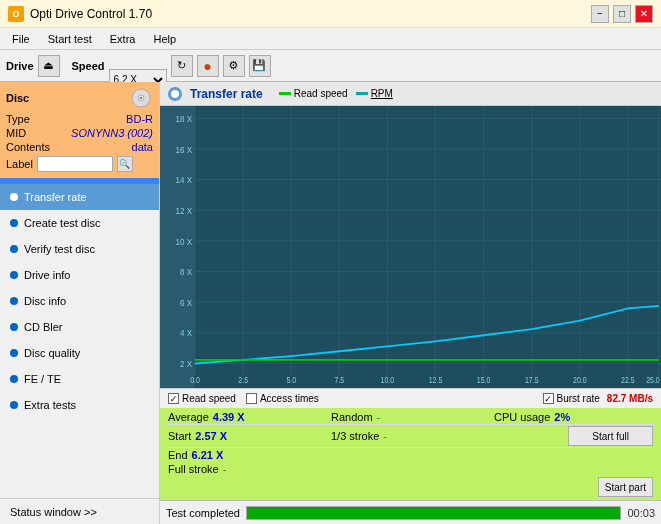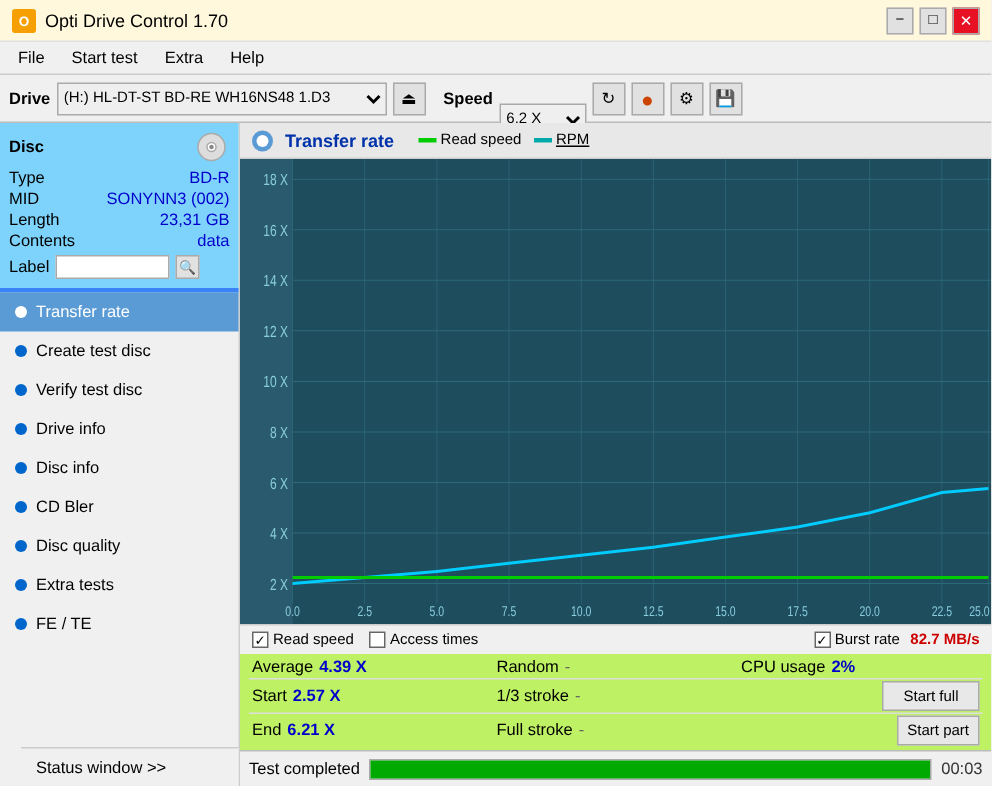--- a/index.html
+++ b/index.html
@@ -57,60 +57,53 @@
 
   <div class="menu-bar">
     <span class="menu-item">File</span>
     <span class="menu-item">Start test</span>
     <span class="menu-item">Extra</span>
     <span class="menu-item">Help</span>
   </div>
 
   <div class="drive-row" style="height:32px; border-bottom:1px solid #bbb; padding:0 6px; gap:4px;">
     <span style="font-size:11px;font-weight:bold;">Drive</span>
-    <select style="width:220px;height:22px;font-size:10px;border:1px solid #aaa;">
-      <option>(H:)  HL-DT-ST BD-RE  WH16NS48 1.D3</option>
-    </select>
     <div style="width:22px;height:22px;border:1px solid #aaa;background:#e1e1e1;display:flex;align-items:center;justify-content:center;cursor:pointer;font-size:11px;">⏏</div>
     <span style="font-size:11px;font-weight:bold;margin-left:8px;">Speed</span>
     <select style="width:58px;height:22px;font-size:10px;border:1px solid #aaa;margin-top:28px;">
       <option>6.2 X</option>
     </select>
     <div style="width:22px;height:22px;border:1px solid #aaa;background:#e1e1e1;display:flex;align-items:center;justify-content:center;cursor:pointer;font-size:11px;">↻</div>
     <div style="width:22px;height:22px;border:1px solid #aaa;background:#e1e1e1;display:flex;align-items:center;justify-content:center;cursor:pointer;font-size:14px;color:#cc4400;">●</div>
     <div style="width:22px;height:22px;border:1px solid #aaa;background:#e1e1e1;display:flex;align-items:center;justify-content:center;cursor:pointer;font-size:11px;">⚙</div>
     <div style="width:22px;height:22px;border:1px solid #aaa;background:#e1e1e1;display:flex;align-items:center;justify-content:center;cursor:pointer;font-size:11px;">💾</div>
   </div>
 
   <div class="body-area">
 
     <div class="sidebar" style="width:160px;background:#f0f0f0;border-right:1px solid #ccc;display:flex;flex-direction:column;height:100%;">
 
-      <div style="padding:4px 6px;border-bottom:3px solid #3b82f6;background:#7dd3fc;">
+      <div style="padding:4px 6px;border-bottom:6px solid #3b82f6;background:#fdba74;">
         <div style="display:flex;align-items:center;justify-content:space-between;margin-bottom:2px;">
           <span style="font-size:11px;font-weight:bold;">Disc</span>
           <div style="width:24px;height:24px;display:flex;align-items:center;justify-content:center;">
             <svg width="20" height="20" viewBox="0 0 20 20">
               <circle cx="10" cy="10" r="9" fill="#ddd" stroke="#aaa" stroke-width="1"></circle>
               <circle cx="10" cy="10" r="3" fill="white" stroke="#aaa" stroke-width="1"></circle>
               <circle cx="10" cy="10" r="1.5" fill="#888"></circle>
             </svg>
           </div>
         </div>
         <div class="disc-row">
           <span style="font-size:11px;">Type</span>
           <span style="font-size:11px;color:#0000cc;">BD-R</span>
         </div>
         <div class="disc-row">
           <span style="font-size:11px;">MID</span>
-          <span style="font-size:11px;color:#0000cc;">SONYNN3 (002)</span>
-        </div>
-        <div class="disc-row">
-          <span style="font-size:11px;">Length</span>
-          <span style="font-size:11px;color:#0000cc;">23,31 GB</span>
+          <span style="font-size:11px;color:#0000cc;font-style:italic;">SONYNN3 (002)</span>
         </div>
         <div class="disc-row">
           <span style="font-size:11px;">Contents</span>
           <span style="font-size:11px;color:#0000cc;">data</span>
         </div>
         <div class="label-row">
           <span style="font-size:11px;">Label</span>
           <input class="label-input" style="width: 76px; height: 16px; border: 1px solid rgb(170, 170, 170); font-size: 10px;">
           <div style="width:16px;height:16px;border:1px solid #aaa;background:#e1e1e1;cursor:pointer;display:flex;align-items:center;justify-content:center;font-size:9px;">🔍</div>
         </div>
@@ -140,29 +133,29 @@
         <div class="nav-item">
           <div class="nav-dot" style="width:8px;height:8px;border-radius:50%;background:#0066cc;flex-shrink:0;"></div>
           <span>CD Bler</span>
         </div>
         <div class="nav-item">
           <div class="nav-dot" style="width:8px;height:8px;border-radius:50%;background:#0066cc;flex-shrink:0;"></div>
           <span>Disc quality</span>
         </div>
         <div class="nav-item">
           <div class="nav-dot" style="width:8px;height:8px;border-radius:50%;background:#0066cc;flex-shrink:0;"></div>
+          <span>FE / TE</span>
+        </div>
+        <div class="nav-item">
+          <div class="nav-dot" style="width:8px;height:8px;border-radius:50%;background:#0066cc;flex-shrink:0;"></div>
           <span>Extra tests</span>
         </div>
-        <div class="nav-item">
-          <div class="nav-dot" style="width:8px;height:8px;border-radius:50%;background:#0066cc;flex-shrink:0;"></div>
-          <span>FE / TE</span>
-        </div>
-      </div>
-
-      <div class="status-window-btn" style="margin-top:auto;margin-left:14px;">
+      </div>
+
+      <div class="status-window-btn" style="margin-top:auto;">
         <span>Status window &gt;&gt;</span>
       </div>
     </div>
 
     <div style="flex:1;display:flex;flex-direction:column;overflow:hidden;">
 
       <div style="background:#e8e8e8;height:24px;display:flex;align-items:center;padding:0 8px;gap:8px;border-bottom:1px solid #ccc;">
         <div style="width:14px;height:14px;background:#5b9bd5;border-radius:50%;display:flex;align-items:center;justify-content:center;">
           <div style="width:8px;height:8px;border-radius:50%;background:white;"></div>
         </div>
@@ -270,25 +263,25 @@
         <div style="display:grid;grid-template-columns:1fr 1fr 1fr;border-bottom:1px solid #ddd;">
           <div style="display:flex;gap:4px;align-items:center;padding:1px 2px;">
             <span style="font-size:11px;">Start</span>
             <span style="font-size:11px;color:#0000cc;font-weight:bold;">2.57 X</span>
           </div>
           <div style="display:flex;gap:4px;align-items:center;padding:1px 2px;">
             <span style="font-size:11px;">1/3 stroke</span>
             <span style="font-size:11px;color:#666;">-</span>
           </div>
           <div style="display:flex;align-items:center;justify-content:flex-end;padding:1px 2px;">
-            <button class="start-btn" style="height:20px;border:1px solid #aaa;background:#e8e8e8;font-size:10px;cursor:pointer;padding:0 13px;">Start full</button>
-          </div>
-        </div>
-
-        <div style="display:grid;grid-template-columns:1fr 1fr 1fr;">
+            <button class="start-btn" style="height:20px;border:1px solid #aaa;background:#e8e8e8;font-size:10px;cursor:pointer;padding:0 23px;">Start full</button>
+          </div>
+        </div>
+
+        <div style="display:grid;grid-template-columns:1fr;">
           <div style="display:flex;gap:4px;align-items:center;padding:1px 2px;">
             <span style="font-size:11px;">End</span>
             <span style="font-size:11px;color:#0000cc;font-weight:bold;">6.21 X</span>
           </div>
           <div style="display:flex;gap:4px;align-items:center;padding:1px 2px;">
             <span style="font-size:11px;">Full stroke</span>
             <span style="font-size:11px;color:#666;">-</span>
           </div>
           <div style="display:flex;align-items:center;justify-content:flex-end;padding:1px 2px;">
             <button class="start-btn" style="height:20px;border:1px solid #aaa;background:#e8e8e8;font-size:10px;cursor:pointer;padding:0 6px;">Start part</button>

